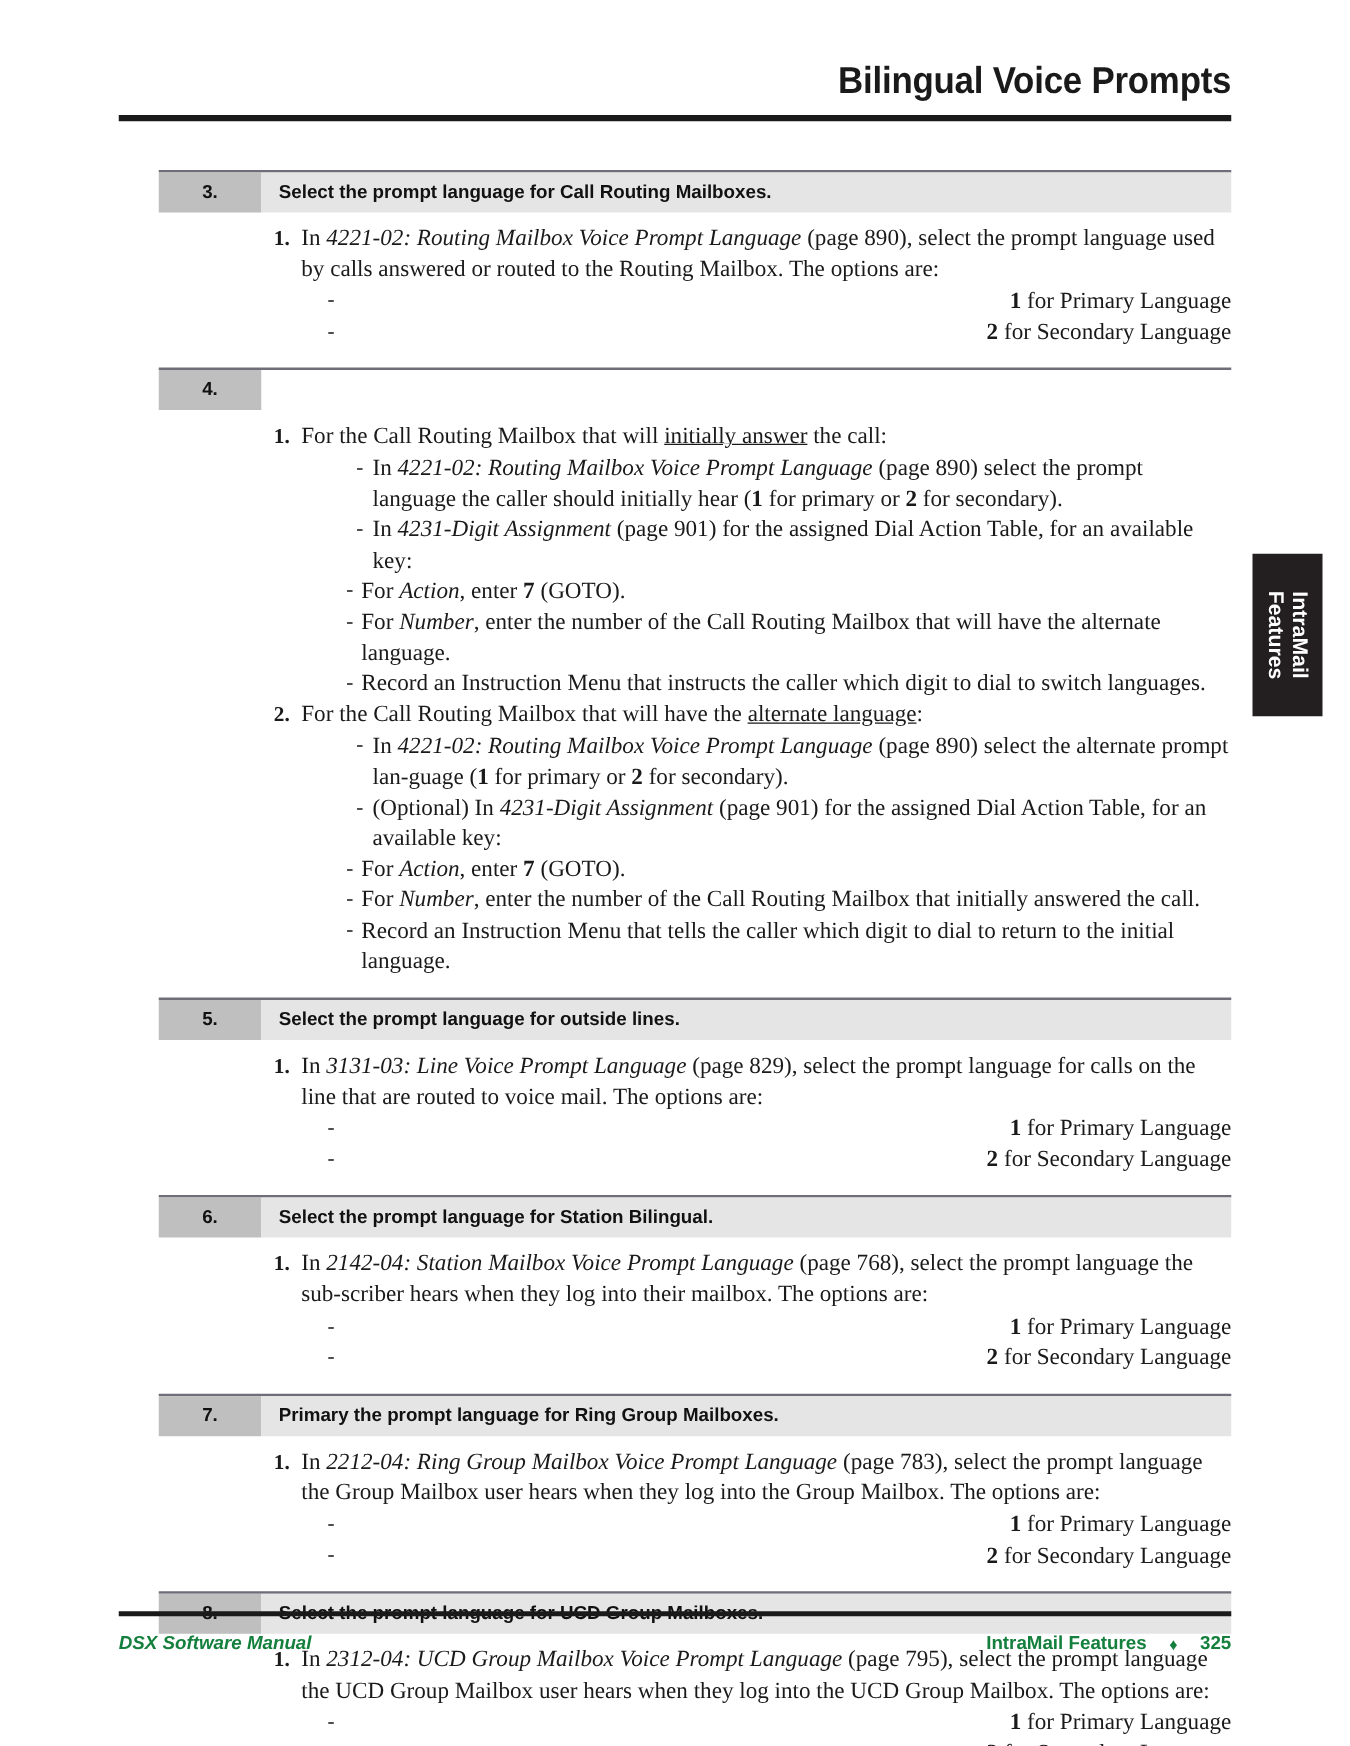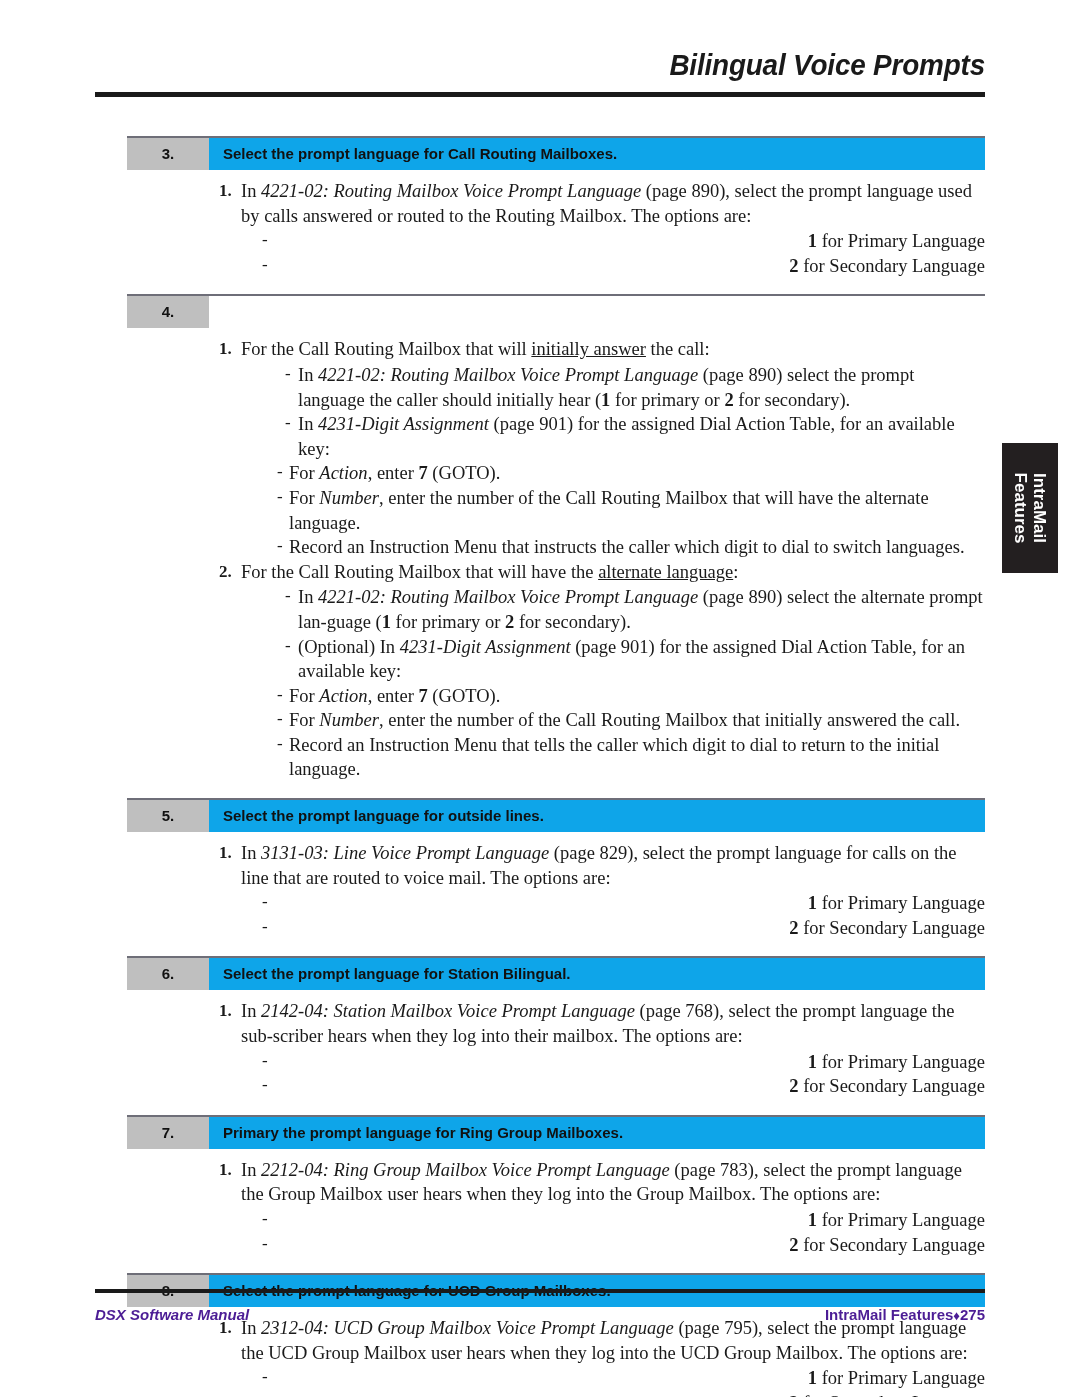--- a/index.html
+++ b/index.html
@@ -20,21 +20,20 @@
     position: absolute;
     inset: 0;
   }
 
   
   .page-header {
     position: absolute;
     left: 95px;
     top: 48px;
     width: 890px;
-    font-style: italic;
   }
   .page-title {
     font-family: "Liberation Sans", "DejaVu Sans", sans-serif;
     font-weight: bold;
     font-size: 30px;
     letter-spacing: -0.2px;
     text-align: right;
     color: #1a1a1a;
     line-height: 1.1;
     transform: scaleX(0.93);
@@ -68,21 +67,21 @@
     font-family: "Liberation Sans", "DejaVu Sans", sans-serif;
     font-weight: bold;
     font-size: 15px;
     text-align: center;
     padding: 7px 0 8px 0;
     box-sizing: border-box;
     color: #111;
   }
   .step-title {
     flex: 1 1 auto;
-    background: #0ea5e9;
+    background: #e5e5e5;
     font-family: "Liberation Sans", "DejaVu Sans", sans-serif;
     font-weight: bold;
     font-size: 15px;
     padding: 7px 0 8px 14px;
     box-sizing: border-box;
     color: #111;
     transform-origin: left center;
   }
 
   
@@ -180,24 +179,24 @@
     background: #1a1a1a;
   }
   .footer-row {
     display: flex;
     justify-content: space-between;
     align-items: baseline;
     margin-top: 13px;
     font-family: "Liberation Sans", "DejaVu Sans", sans-serif;
     font-size: 15px;
     font-weight: bold;
-    color: #4c1d95;
+    color: #15803d;
   }
   .footer-left { font-style: italic; }
-  .footer-right { display: flex; align-items: flex-end; gap: 0; }
+  .footer-right { display: flex; align-items: flex-end; gap: 18px; }
   .diamond { font-size: 13px; }
 </style>
 </head>
 <body>
 
 <div class="page">
 
   <div class="page-header">
     <div class="page-title">Bilingual Voice Prompts</div>
     <div class="header-rule"></div>
@@ -356,18 +355,18 @@
     </div>
   </div>
 
   <div class="footer">
     <div class="footer-rule"></div>
     <div class="footer-row">
       <div class="footer-left">DSX Software Manual</div>
       <div class="footer-right">
         <span>IntraMail Features</span>
         <span class="diamond">♦</span>
-        <span>275</span>
+        <span>325</span>
       </div>
     </div>
   </div>
 
 </div>
 
 </body></html>

